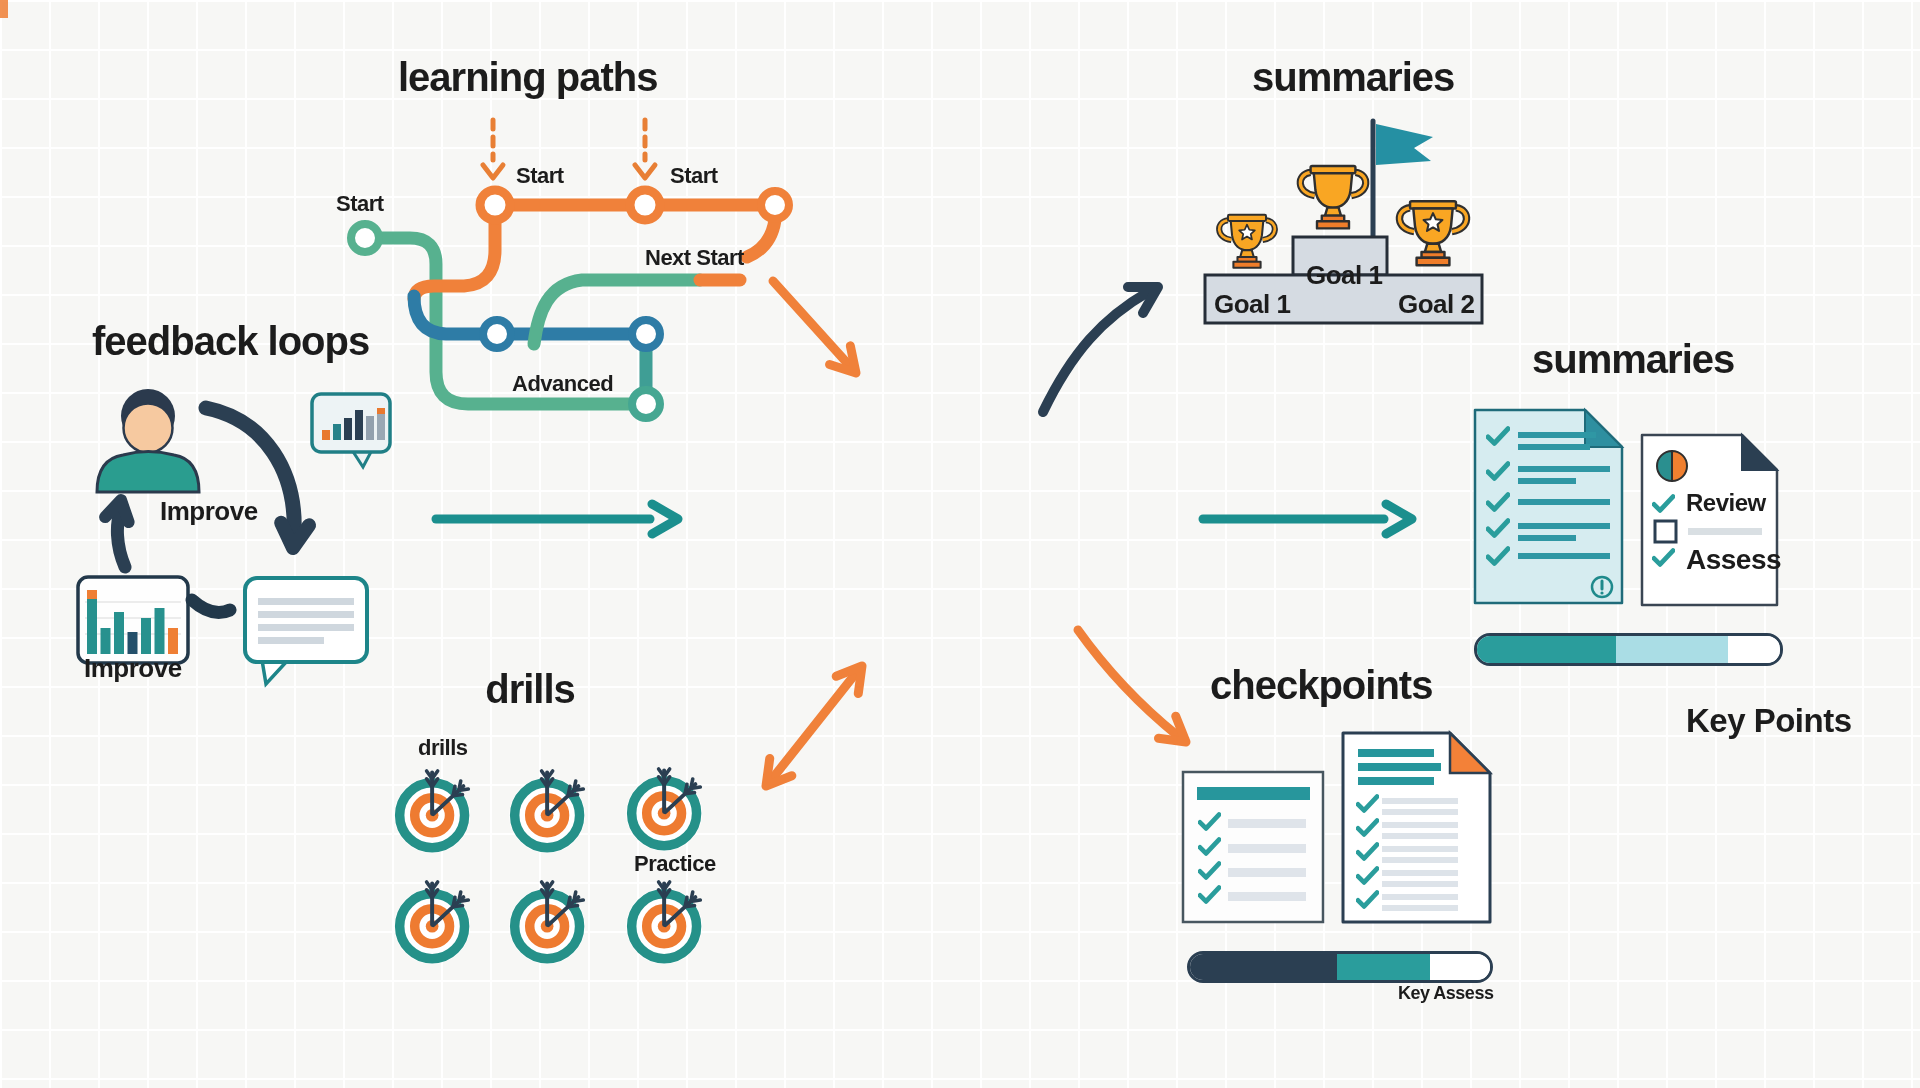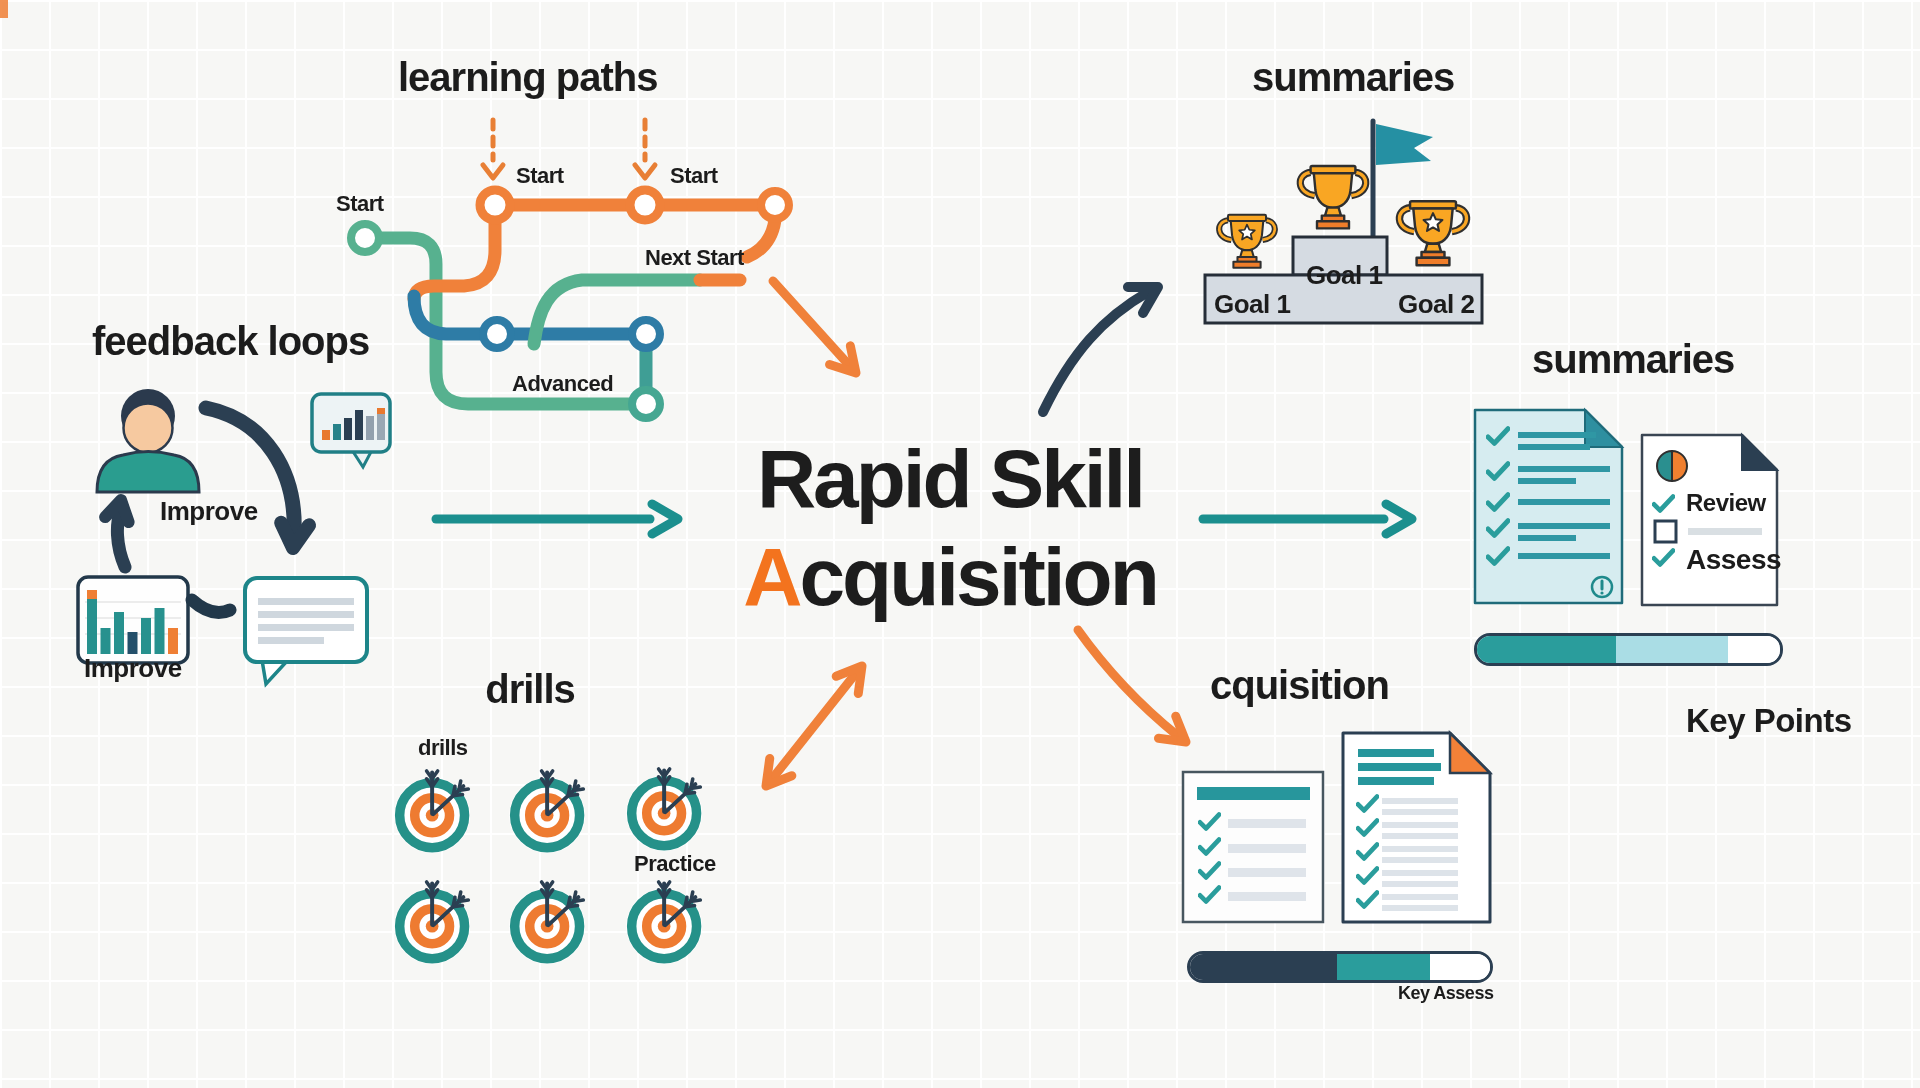--- a/index.html
+++ b/index.html
@@ -96,24 +96,20 @@
         <path d="M-24,-14 L0,0 L-24,14" transform="translate(862,666) rotate(-52)"></path>
         <path d="M-24,-14 L0,0 L-24,14" transform="translate(766,786) rotate(128)"></path>
       </g>
       <g stroke="#f0813a" stroke-width="9">
         <path d="M1078,630 C1108,672 1142,707 1178,736"></path>
         <path d="M-24,-14 L0,0 L-24,14" transform="translate(1186,742) rotate(38)"></path>
       </g>
     </g>
   </svg>
 
-  <div class="abs center-title" style="left:690px;top:430px">
-    <div>Rapid Skill</div>
-    <div><span class="accent">A</span><span>cquisition</span></div>
-  </div>
 
   <div class="abs t title" style="left:398px;top:56px">learning paths</div>
 
   <svg style="left:280px;top:95px" width="540" height="355" viewBox="280 95 540 355">
     <g fill="none" stroke-linecap="round" stroke-linejoin="round">
       <g stroke="#e87f35" stroke-width="5">
         <line x1="493" y1="120" x2="493" y2="160" stroke-dasharray="9 8"></line>
         <path d="M483,165 L493,178 L503,165"></path>
         <line x1="645" y1="120" x2="645" y2="160" stroke-dasharray="9 8"></line>
         <path d="M635,165 L645,178 L655,165"></path>
@@ -277,21 +273,21 @@
   </svg>
   <div class="abs t lbl-sm" style="left:1686px;top:490px;font-size:24px">Review</div>
   <div class="abs t lbl-sm" style="left:1686px;top:545px;font-size:28px">Assess</div>
   <div class="pbar" style="left:1474px;top:633px;width:303px;height:27px">
     <div style="width:46%;background:#2a9d9c"></div>
     <div style="width:37%;background:#aadde5"></div>
     <div style="width:17%;background:#ffffff"></div>
   </div>
   <div class="abs t" style="left:1686px;top:704px;font-size:33px">Key Points</div>
 
-  <div class="abs t title" style="left:1210px;top:664px">cquisition</div>
+  <div class="abs t title" style="left:1210px;top:664px">checkpoints</div>
   <svg style="left:1175px;top:725px" width="325" height="205" viewBox="1175 725 325 205">
 
     <g>
       <rect x="1183" y="772" width="140" height="150" fill="#fdfdfd" stroke="#47565f" stroke-width="2.5"></rect>
       <rect x="1197" y="787" width="113" height="13" fill="#27969c"></rect>
       <g fill="#dfe4ea">
         <rect x="1228" y="819" width="78" height="9"></rect>
         <rect x="1228" y="844" width="78" height="9"></rect>
         <rect x="1228" y="868" width="78" height="9"></rect>
         <rect x="1228" y="892" width="78" height="9"></rect>

